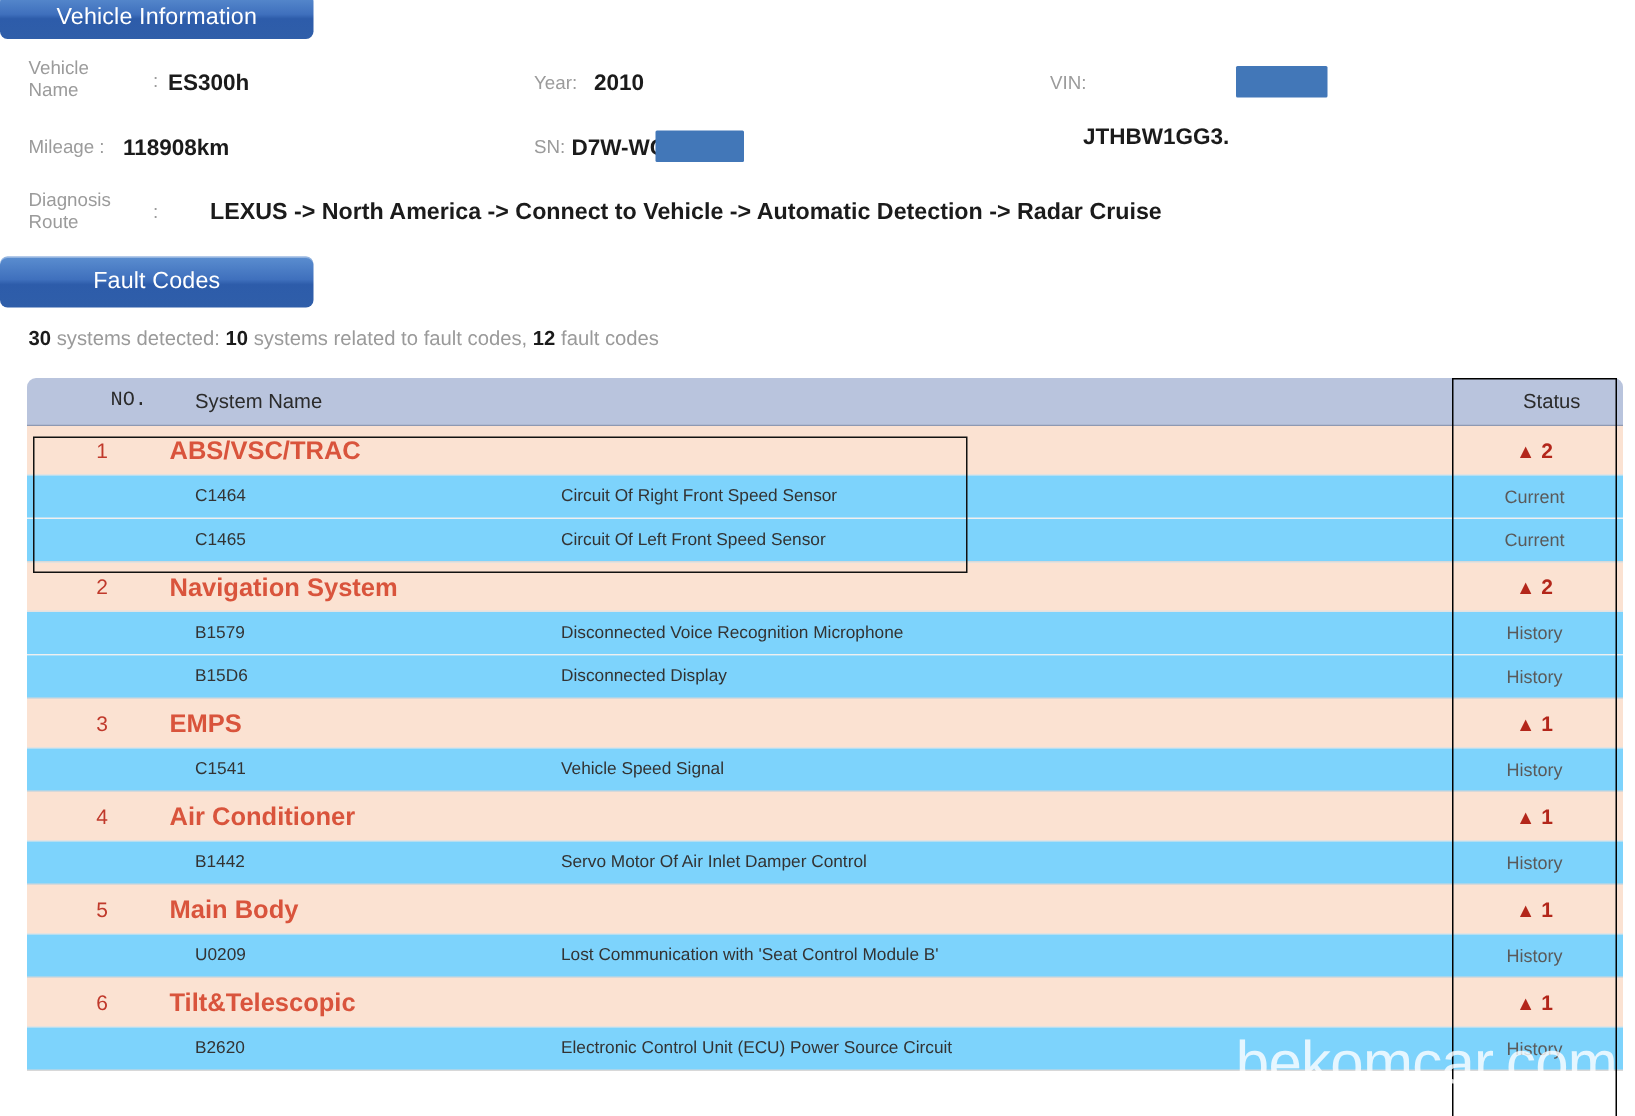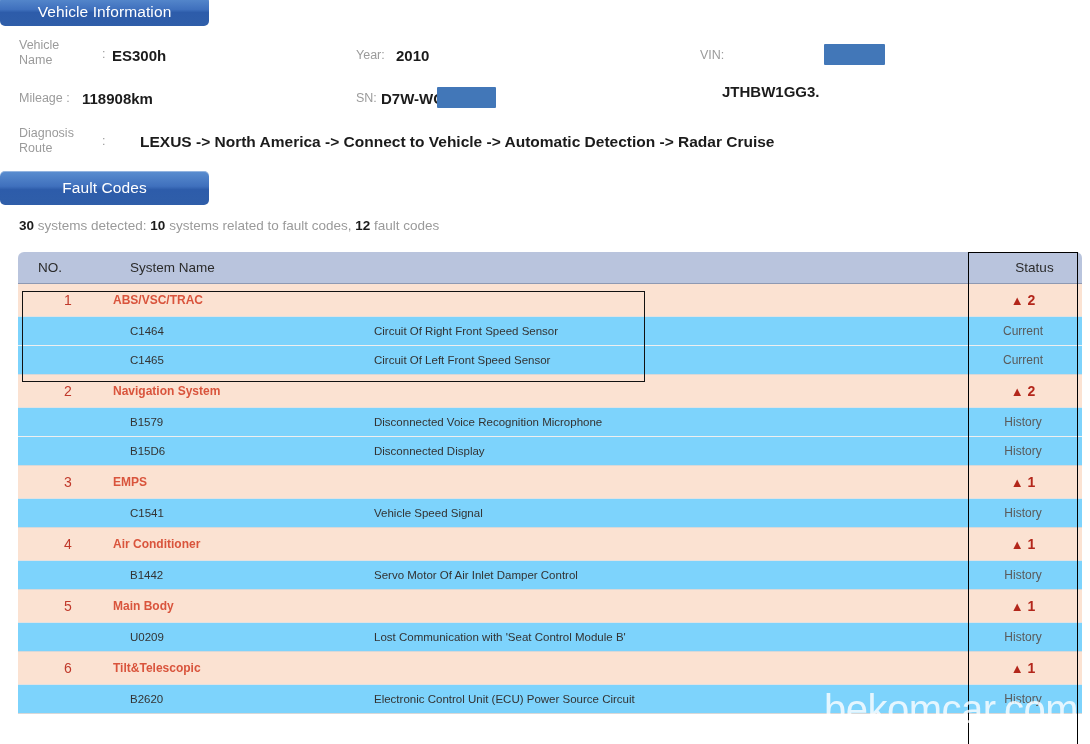--- a/index.html
+++ b/index.html
@@ -86,21 +86,21 @@
     border-radius: 6px 6px 0 0;
     border-bottom: 1px solid #8e99b2;
   }
   .th {
     position: absolute;
     top: 0;
     line-height: 32px;
     font-size: 13.5px;
     color: #2b2b2b;
   }
-  .th-no   { left: 20px; width: 60px; text-align: left; }
+  .th-no   { left: 20px; width: 60px; text-align: right; font-family: Liberation Mono, monospace; }
   .th-name { left: 112px; }
   .th-stat { left: 950px; width: 133px; text-align: center; }
 
   .sys-row {
     position: relative;
     height: 33px;
     background: #fbe2d2;
     border-bottom: 1px solid #e2e2e2;
   }
   .det-row {
@@ -116,21 +116,21 @@
     left: 20px; width: 60px;
     text-align: center;
     line-height: 33px;
     font-size: 14px;
     color: #c0392b;
   }
   .c-sys {
     position: absolute;
     left: 95px;
     line-height: 33px;
-    font-size: 12px;
+    font-size: 17px;
     font-weight: bold;
     color: #d9543c;
   }
   .c-status-sys {
     position: absolute;
     left: 950px; width: 110px;
     text-align: center;
     line-height: 33px;
     font-size: 14px;
     color: #b3261a;

